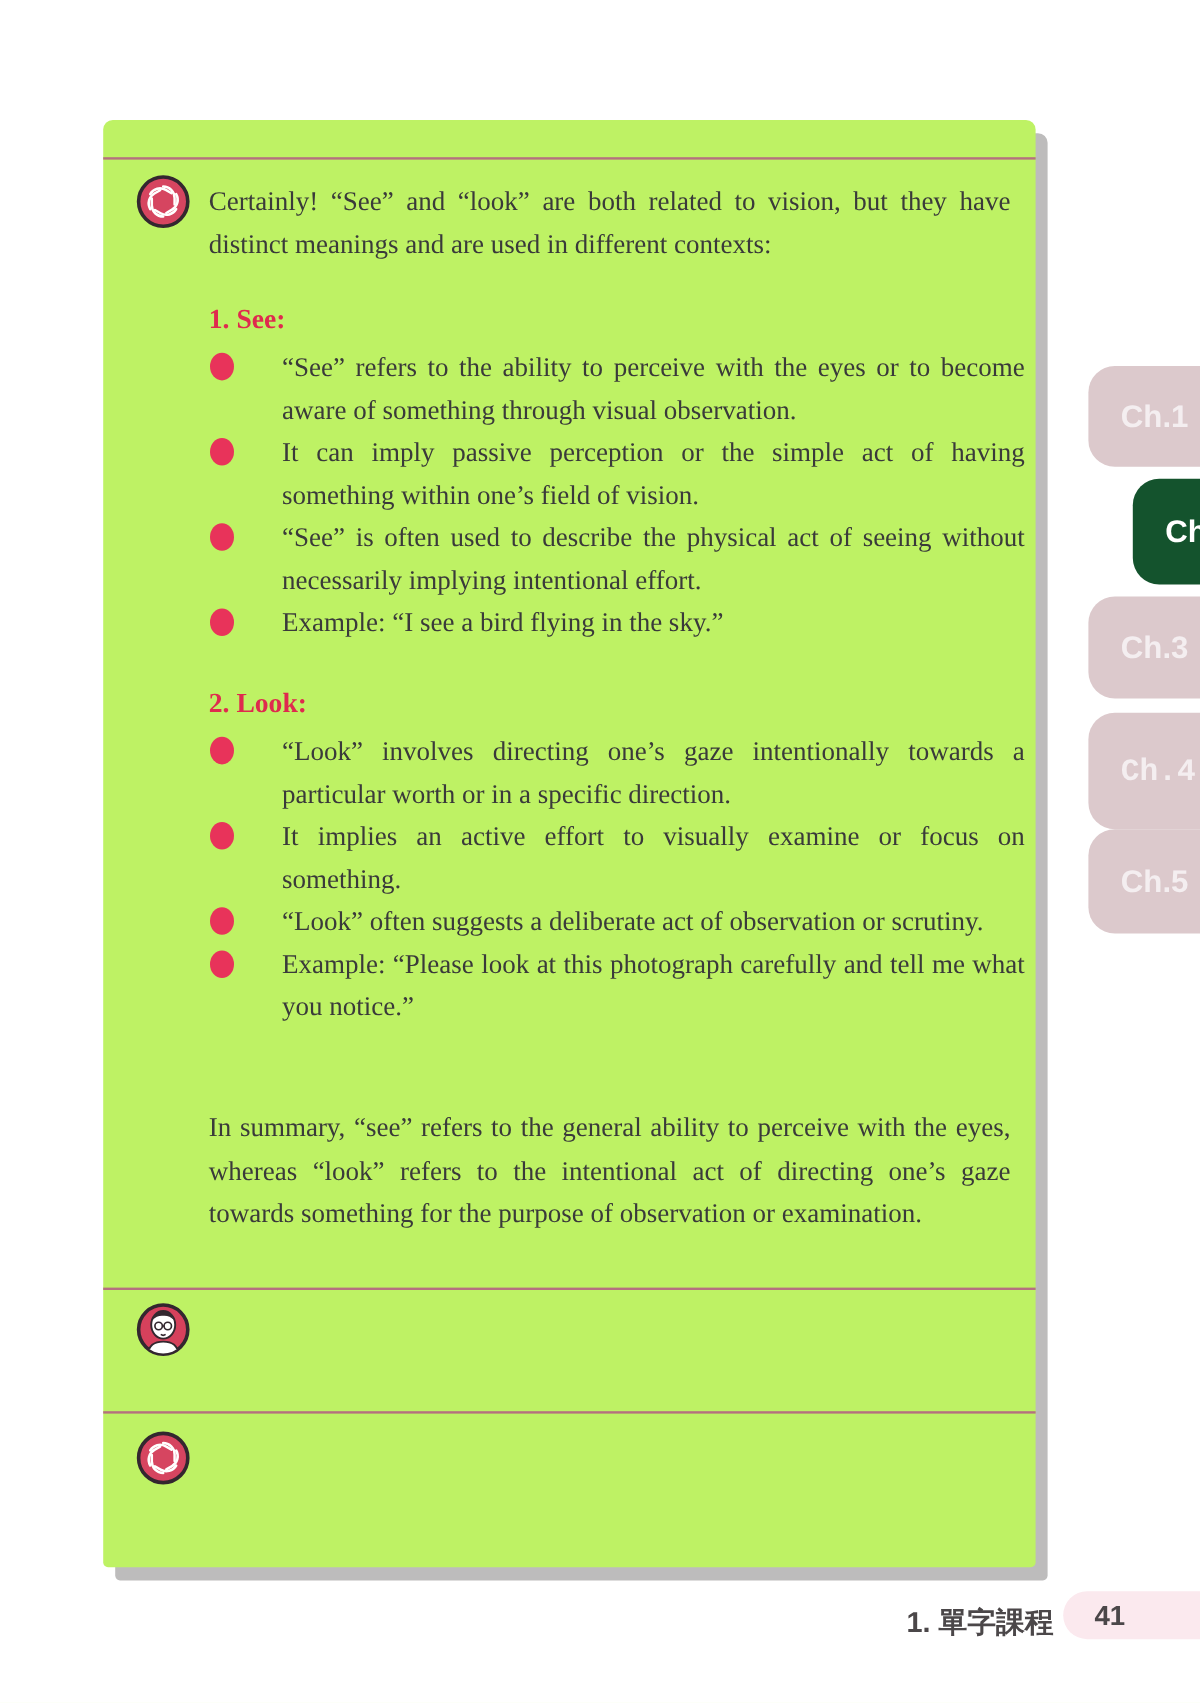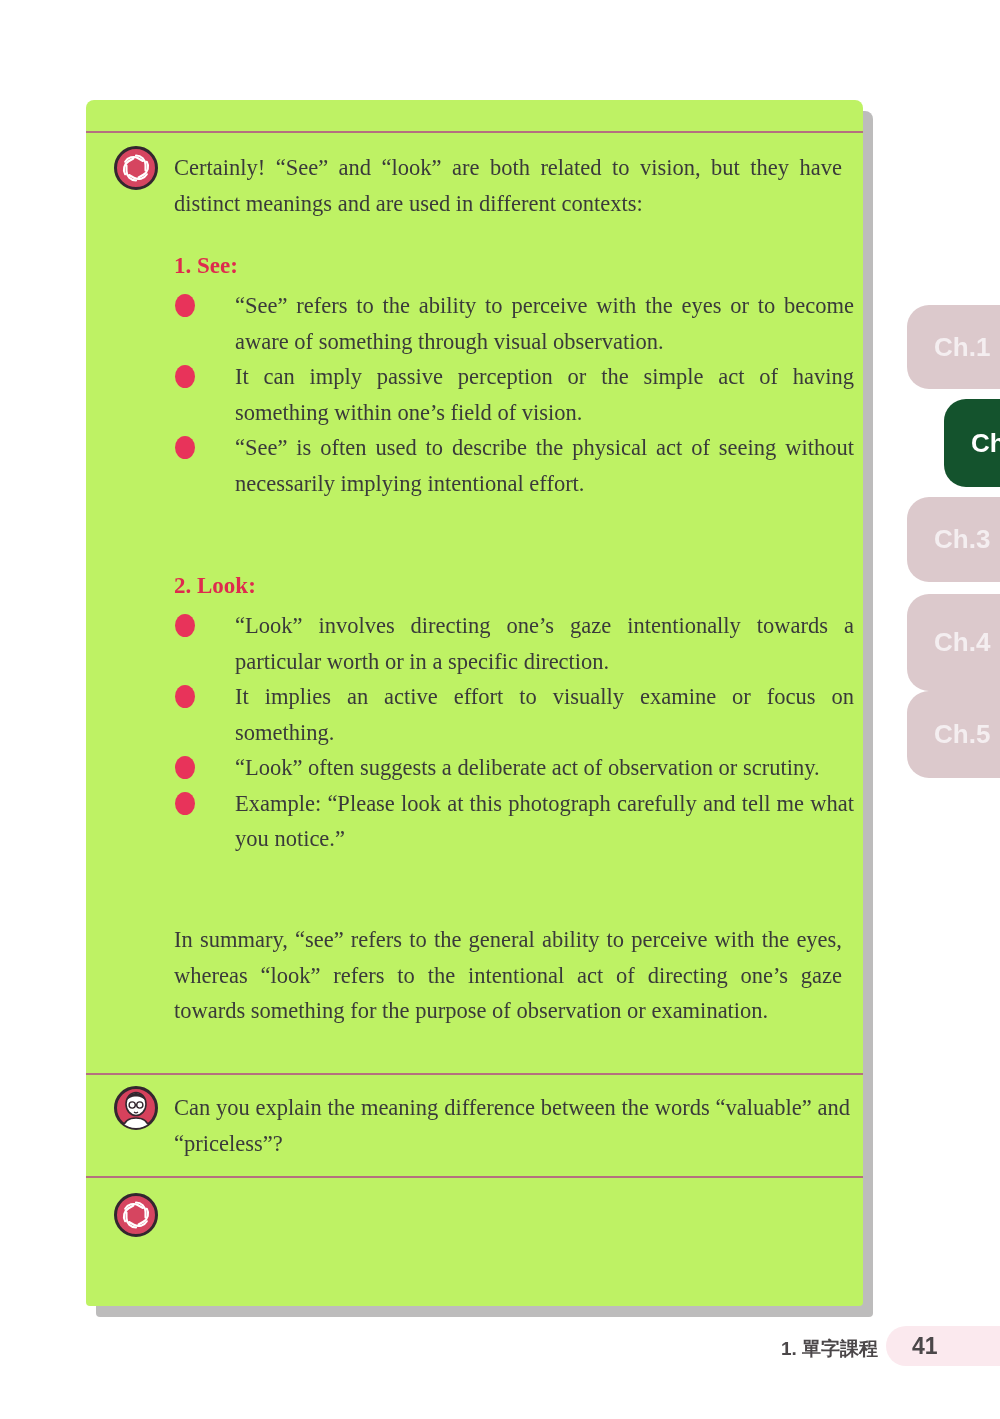--- a/index.html
+++ b/index.html
@@ -80,30 +80,30 @@
     color: #f4eef0;
     font-family: "Liberation Sans", sans-serif;
     font-weight: bold; font-size: 26px;
     display: flex; align-items: center;
     padding-left: 27px;
   }
   .tab.active { background: #14532d; color: #ffffff; margin-left: 37px; }
   .tab-1 { top: 305px; height: 84px; }
   .tab-2 { top: 399px; height: 88px; }
   .tab-3 { top: 497px; height: 85px; }
-  .tab-4 { top: 594px; height: 97px; }
+  .tab-4 { top: 594px; height: 97px; font-family: Liberation Mono, monospace; }
   .tab-5 { top: 691px; height: 87px; }
 
   
   .footer-label {
     position: absolute;
     left: 700px; top: 1336px; width: 178px;
     text-align: right;
     font-family: "Liberation Sans", sans-serif;
-    font-weight: bold; font-size: 19px;
+    font-weight: bold; font-size: 24px;
     color: #4b4749;
   }
   .page-pill {
     position: absolute;
     left: 886px; top: 1326px; right: 0;
     height: 40px;
     background: #fbe9ee;
     border-radius: 20px 0 0 20px;
     font-family: "Liberation Sans", sans-serif;
     font-weight: bold; font-size: 23px;
@@ -154,20 +154,24 @@
         <span class="bullet"></span>
         <div class="btext">“See” refers to the ability to perceive with the eyes or to become aware of something through visual observation.</div>
       </div>
       <div class="brow">
         <span class="bullet"></span>
         <div class="btext">It can imply passive perception or the simple act of having something within one’s field of vision.</div>
       </div>
       <div class="brow">
         <span class="bullet"></span>
         <div class="btext">“See” is often used to describe the physical act of seeing without necessarily implying intentional effort.</div>
+      </div>
+      <div class="brow">
+        <span class="bullet"></span>
+        <div class="btext">Example: “I see a bird flying in the sky.”</div>
       </div>
     </div>
 
     <div class="sec-title sec-title-2">2. Look:</div>
 
     <div class="bullets bullets-2">
       <div class="brow">
         <span class="bullet"></span>
         <div class="btext">“Look” involves directing one’s gaze intentionally towards a particular worth or in a specific direction.</div>
       </div>
@@ -201,21 +205,20 @@
           <ellipse cx="23" cy="19" rx="10" ry="11.5" fill="#ffffff" stroke="#33272f" stroke-width="1.6"></ellipse>
           <path d="M14 15 Q17 7.5 23 8 Q29 7.5 32 15 Q28 11 23 11.5 Q18 11 14 15 Z" fill="#33272f"></path>
           <circle cx="19.2" cy="20" r="3.1" fill="none" stroke="#33272f" stroke-width="1.4"></circle>
           <circle cx="26.8" cy="20" r="3.1" fill="none" stroke="#33272f" stroke-width="1.4"></circle>
           <path d="M22.3 20 h1.4" stroke="#33272f" stroke-width="1.4"></path>
           <path d="M21 27 q2 1.6 4 0" stroke="#33272f" stroke-width="1.3" fill="none"></path>
           <path d="M10 46 Q10 33 23 33 Q36 33 36 46 Z" fill="#ffffff" stroke="#33272f" stroke-width="1.6"></path>
         </g>
       </svg>
     </span>
-    <div class="mtext msg2-text">Can you explain the meaning difference between the words “valuable” and “priceless”?</div>
 
     <div class="separator sep-2"></div>
 
     <span class="avatar msg3-icon">
       <svg viewBox="0 0 46 46" xmlns="http://www.w3.org/2000/svg">
         <circle cx="23" cy="23" r="20.5" fill="#d64560" stroke="#33272f" stroke-width="3"></circle>
         <g fill="none" stroke="#ffffff" stroke-width="2.1" stroke-linecap="round">
           <g transform="rotate(0 23 23)">
               <path d="M23 10.5 a9.5 9.5 0 0 1 9.5 9.5 v 5.5"></path>
             </g>

